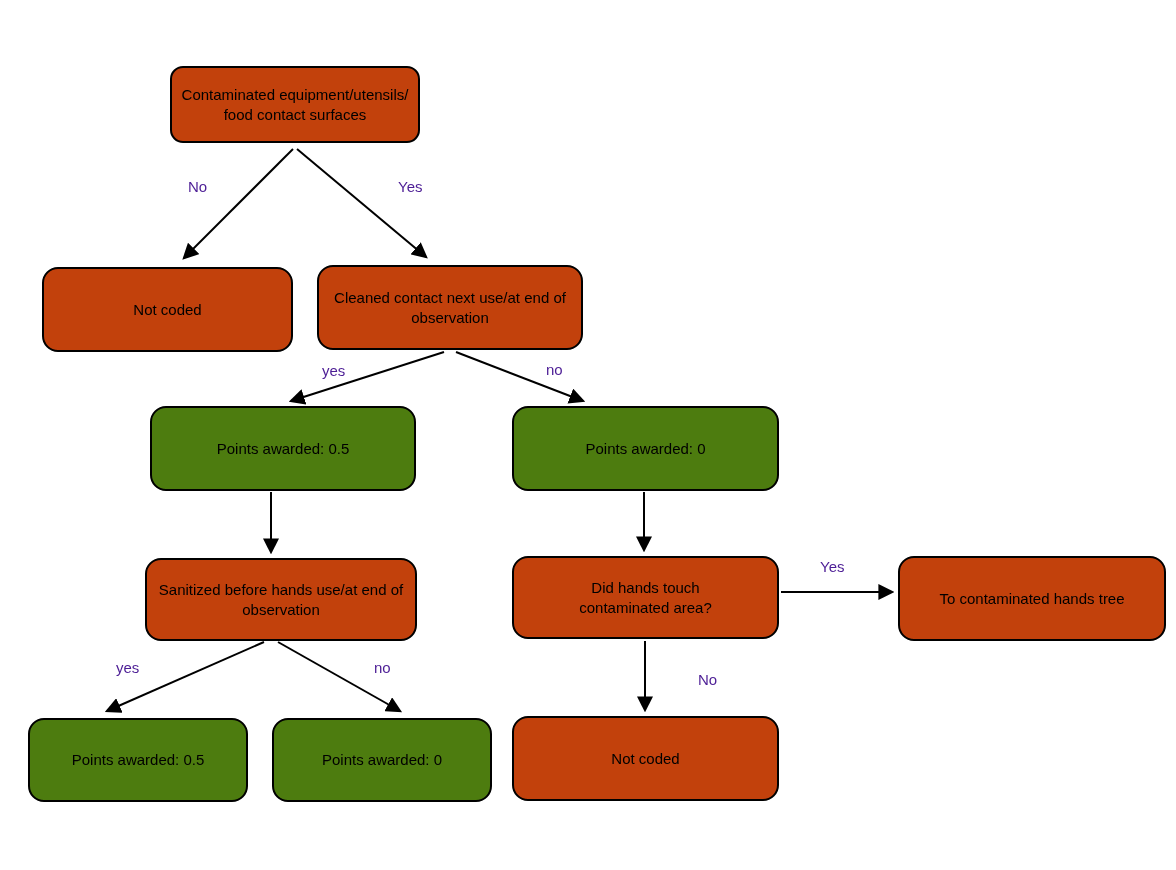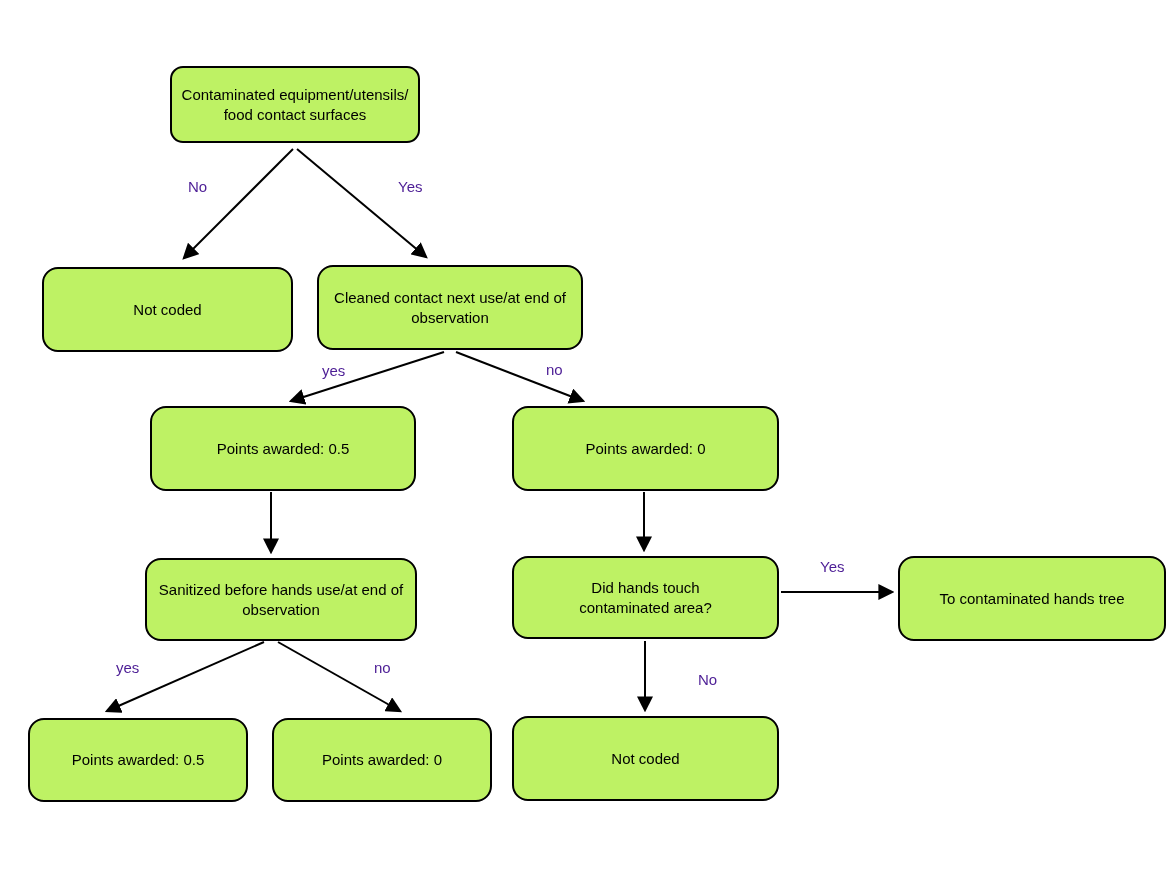--- a/index.html
+++ b/index.html
@@ -37,22 +37,22 @@
     justify-content: center;
     text-align: center;
     font-size: 15px;
     color: #000000;
     line-height: 1.3;
     padding: 4px 8px;
   }
   .node span {
     white-space: pre-line;
   }
-  .node.white { background: #bef264; }
-  .node.gray  { background: #bef264; }
+  .node.white { background: #c2410c; }
+  .node.gray  { background: #4d7c0f; }
   .edge-label {
     position: absolute;
     font-size: 15px;
     color: #4c1d95;
     white-space: nowrap;
   }
 </style>
 </head>
 <body>
 

